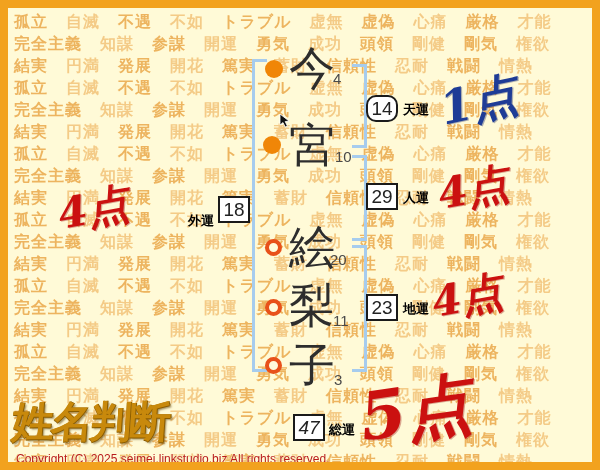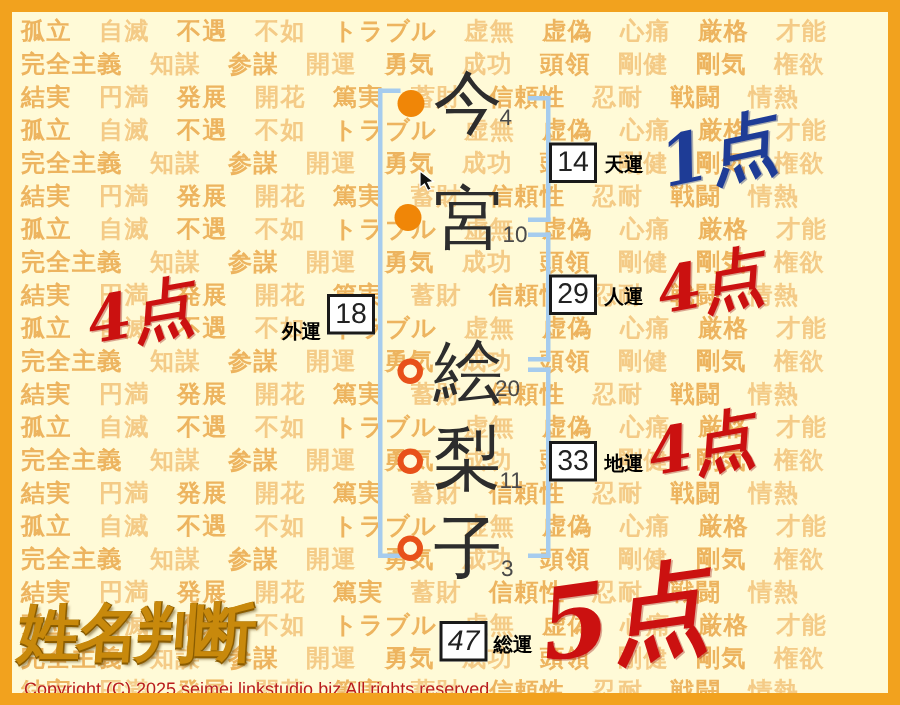--- a/index.html
+++ b/index.html
@@ -49,21 +49,21 @@
   .br-ten{top:56px; height:78px;}
   .br-jin{top:147px; height:80px;}
   .br-chi{top:237px; height:121px;}
 
   
   .numbox{
     position:absolute; z-index:3; width:32px; height:27px; background:#fff;
     border:2px solid #1a1a1a; box-sizing:border-box; text-align:center;
     font-size:19px; line-height:23px; color:#222; font-weight:500;
   }
-  .nb-ten{left:358px; top:87px;} .nb-jin{left:358px; top:175px;}
+  .nb-ten{left:358px; top:87px;border-radius:10px;} .nb-jin{left:358px; top:175px;}
   .nb-chi{left:358px; top:286px;} .nb-gai{left:210px; top:188px;}
   .nb-sou{left:285px; top:406px;font-style:italic;}
   .boxlabel{position:absolute; z-index:3; font-size:13px; color:#000000; font-weight:bold;}
   .bl-ten{left:395px; top:93px;} .bl-jin{left:395px; top:181px;}
   .bl-chi{left:395px; top:292px;} .bl-gai{left:180px; top:204px;}
   .bl-sou{left:321px; top:413px;}
 
   
   .score{
     position:absolute; z-index:4; font-family:"DejaVu Serif","Liberation Serif",serif;
@@ -137,21 +137,21 @@
   <span class="bullet hollow b4"></span>
   <div class="kanji k4">子</div>
   <div class="strokes s4">3</div>
 
   <div class="numbox nb-ten">14</div>
   <div class="boxlabel bl-ten">天運</div>
 
   <div class="numbox nb-jin">29</div>
   <div class="boxlabel bl-jin">人運</div>
 
-  <div class="numbox nb-chi">33</div>
+  <div class="numbox nb-chi">23</div>
   <div class="boxlabel bl-chi">地運</div>
 
   <div class="boxlabel bl-gai">外運</div>
   <div class="numbox nb-gai">18</div>
 
   <div class="numbox nb-sou">47</div>
   <div class="boxlabel bl-sou">総運</div>
 
   <div class="score sc-blue sc-ten">1点</div>
   <div class="score sc-red sc-jin">4点</div>

